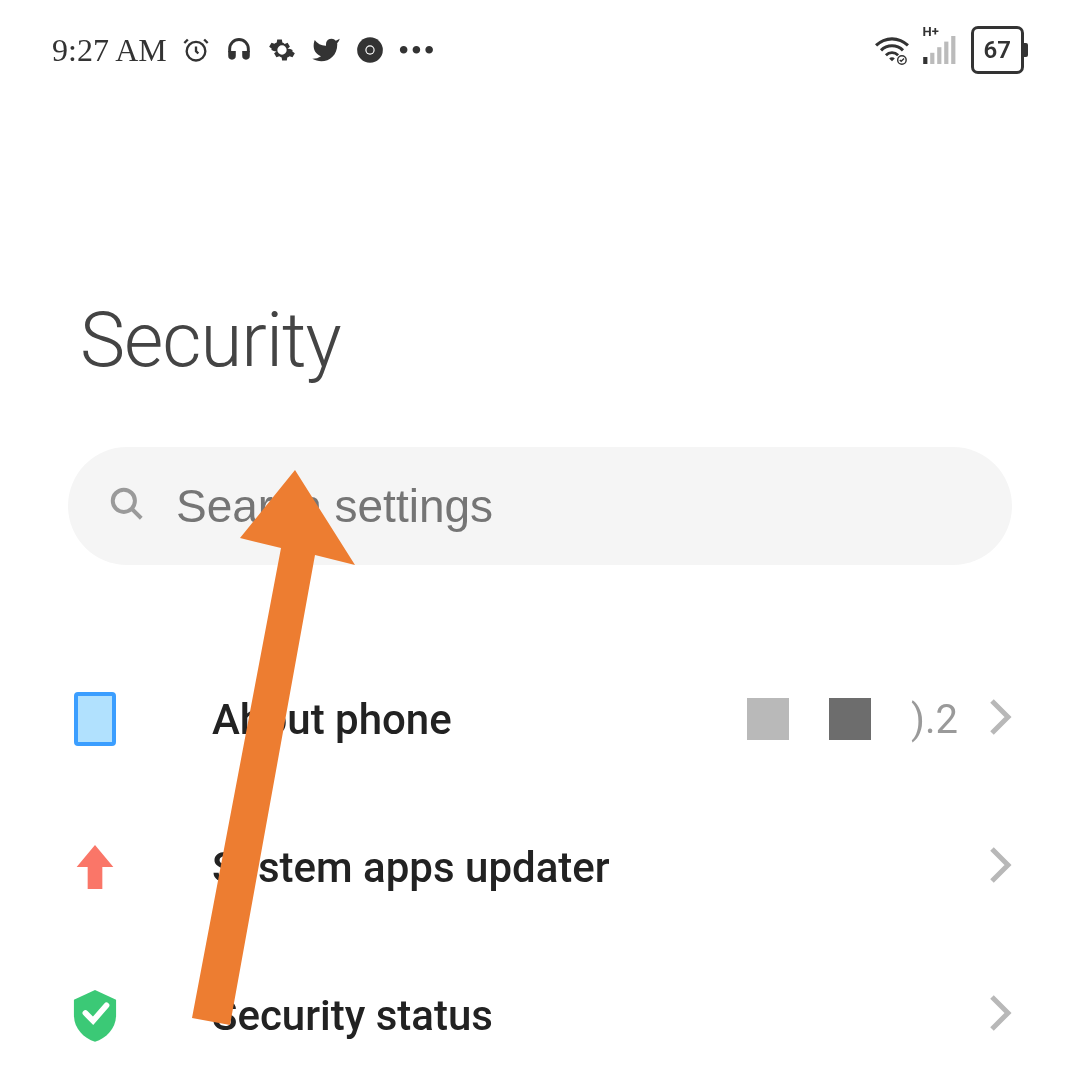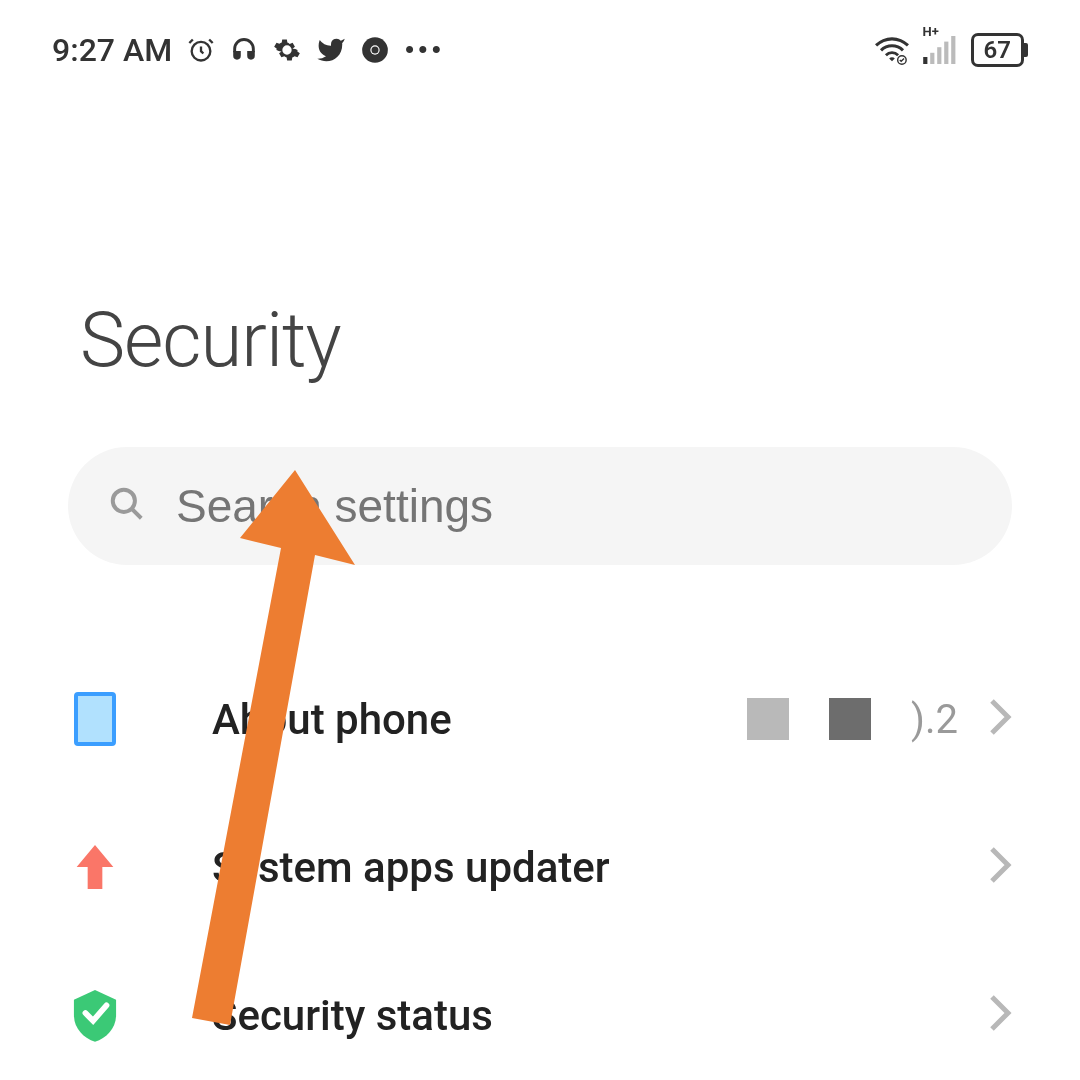--- a/index.html
+++ b/index.html
@@ -17,20 +17,21 @@
       display: flex;
       justify-content: space-between;
       align-items: center;
       padding: 35px 52px 10px 52px;
       height: 75px;
     }
     .status-left {
       display: flex;
       align-items: center;
       gap: 15px;
+      font-family: Liberation Serif, serif;
     }
     .status-time {
       font-size: 32px;
       font-weight: 500;
       color: #333;
     }
     .status-icon {
       display: inline-flex;
       align-items: center;
       justify-content: center;
@@ -45,21 +46,21 @@
       align-items: center;
     }
     .battery-body {
       border: 3px solid #333;
       border-radius: 7px;
       padding: 1px 10px;
       font-size: 24px;
       font-weight: 600;
       color: #333;
       line-height: 1;
-      height: 34px;
+      height: 48px;
       display: flex;
       align-items: center;
     }
     .battery-tip {
       width: 4px;
       height: 14px;
       background: #333;
       border-radius: 0 2px 2px 0;
     }
     .net-label {

